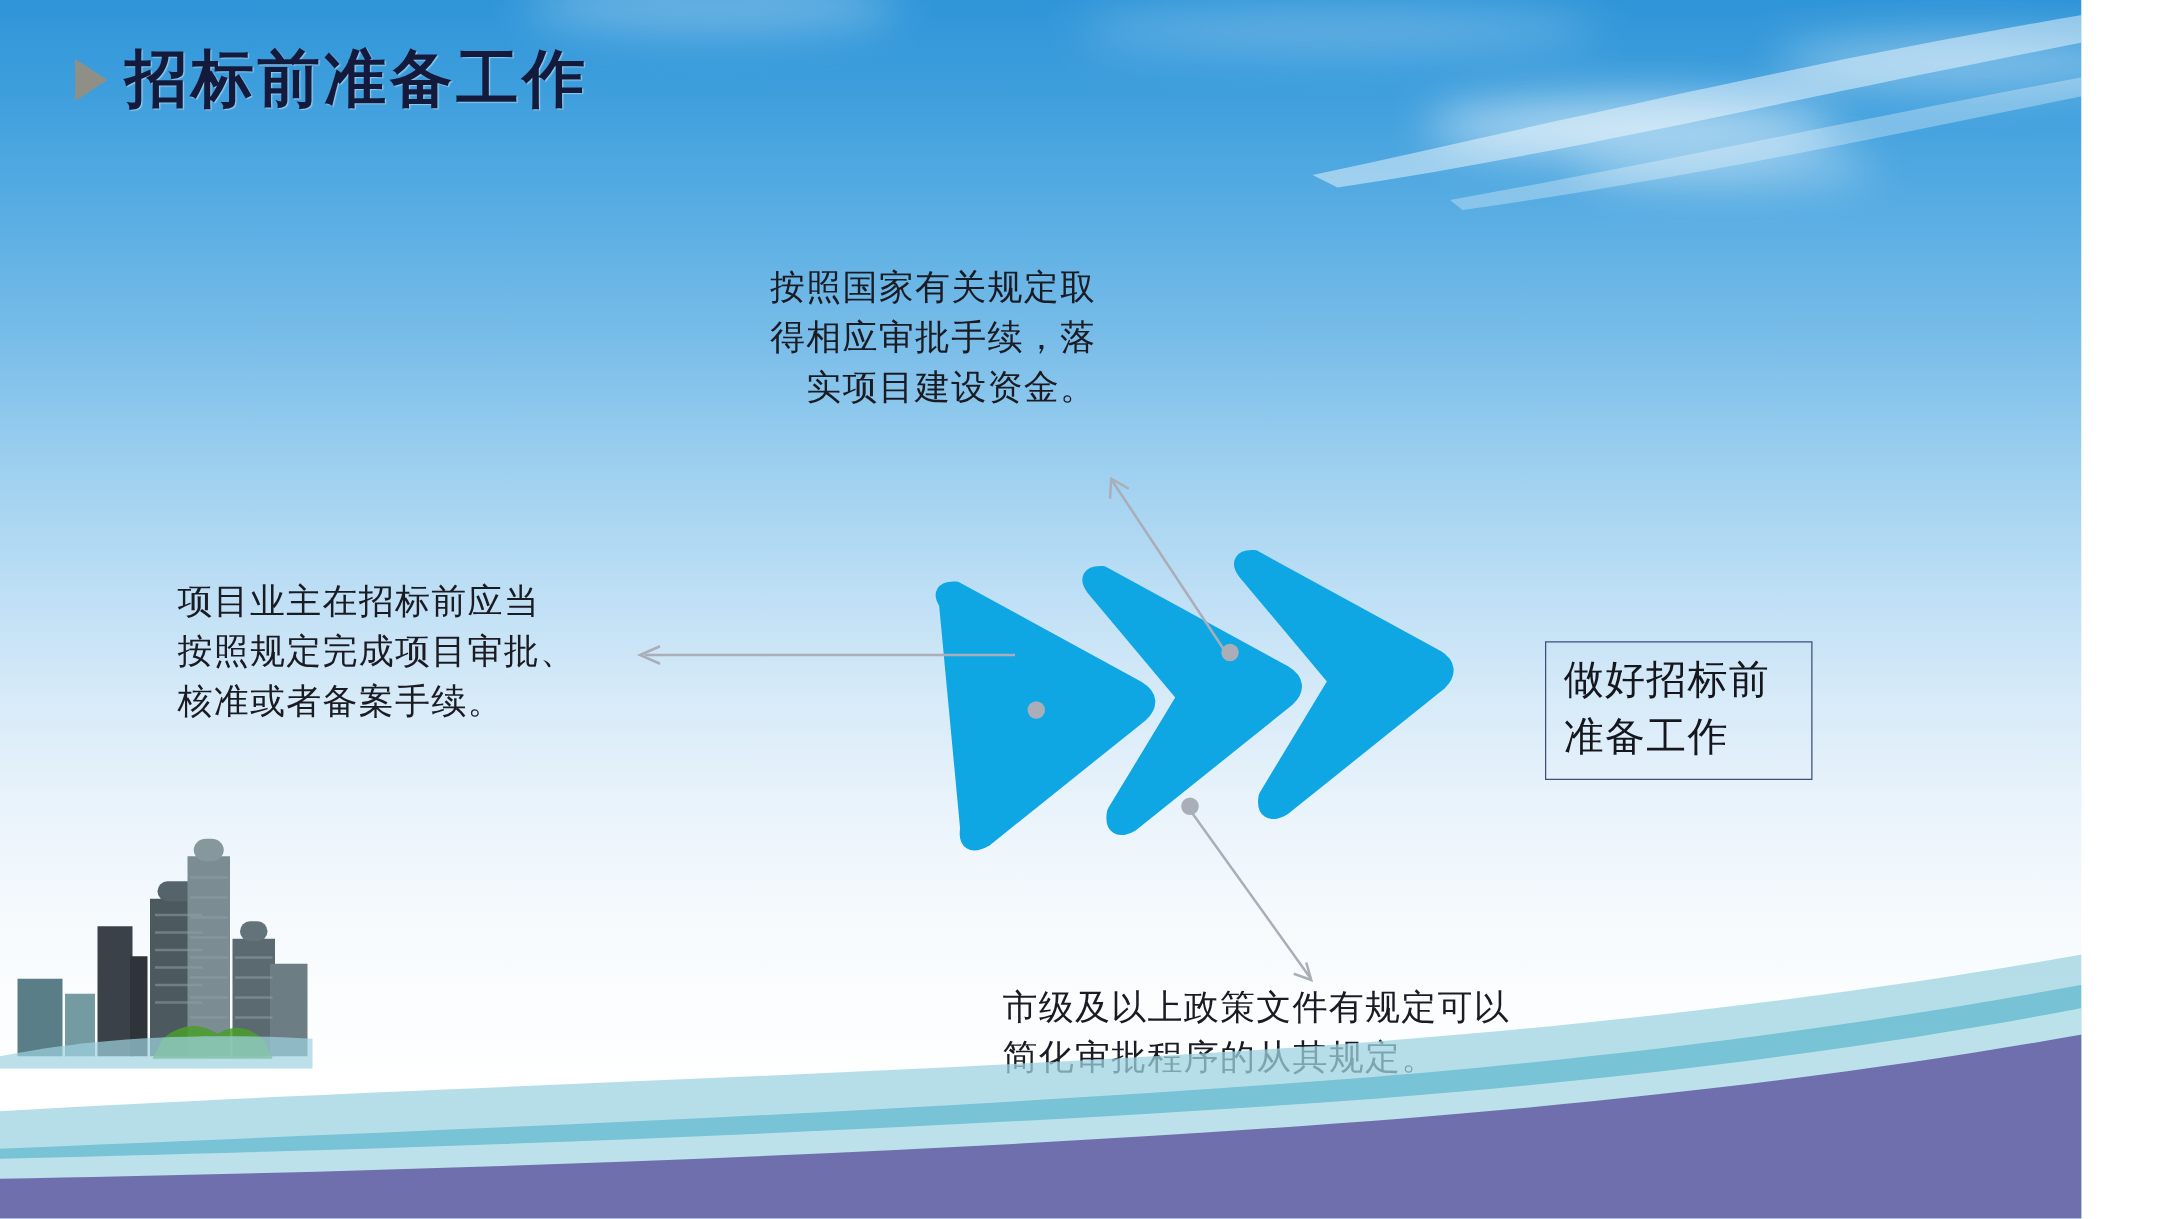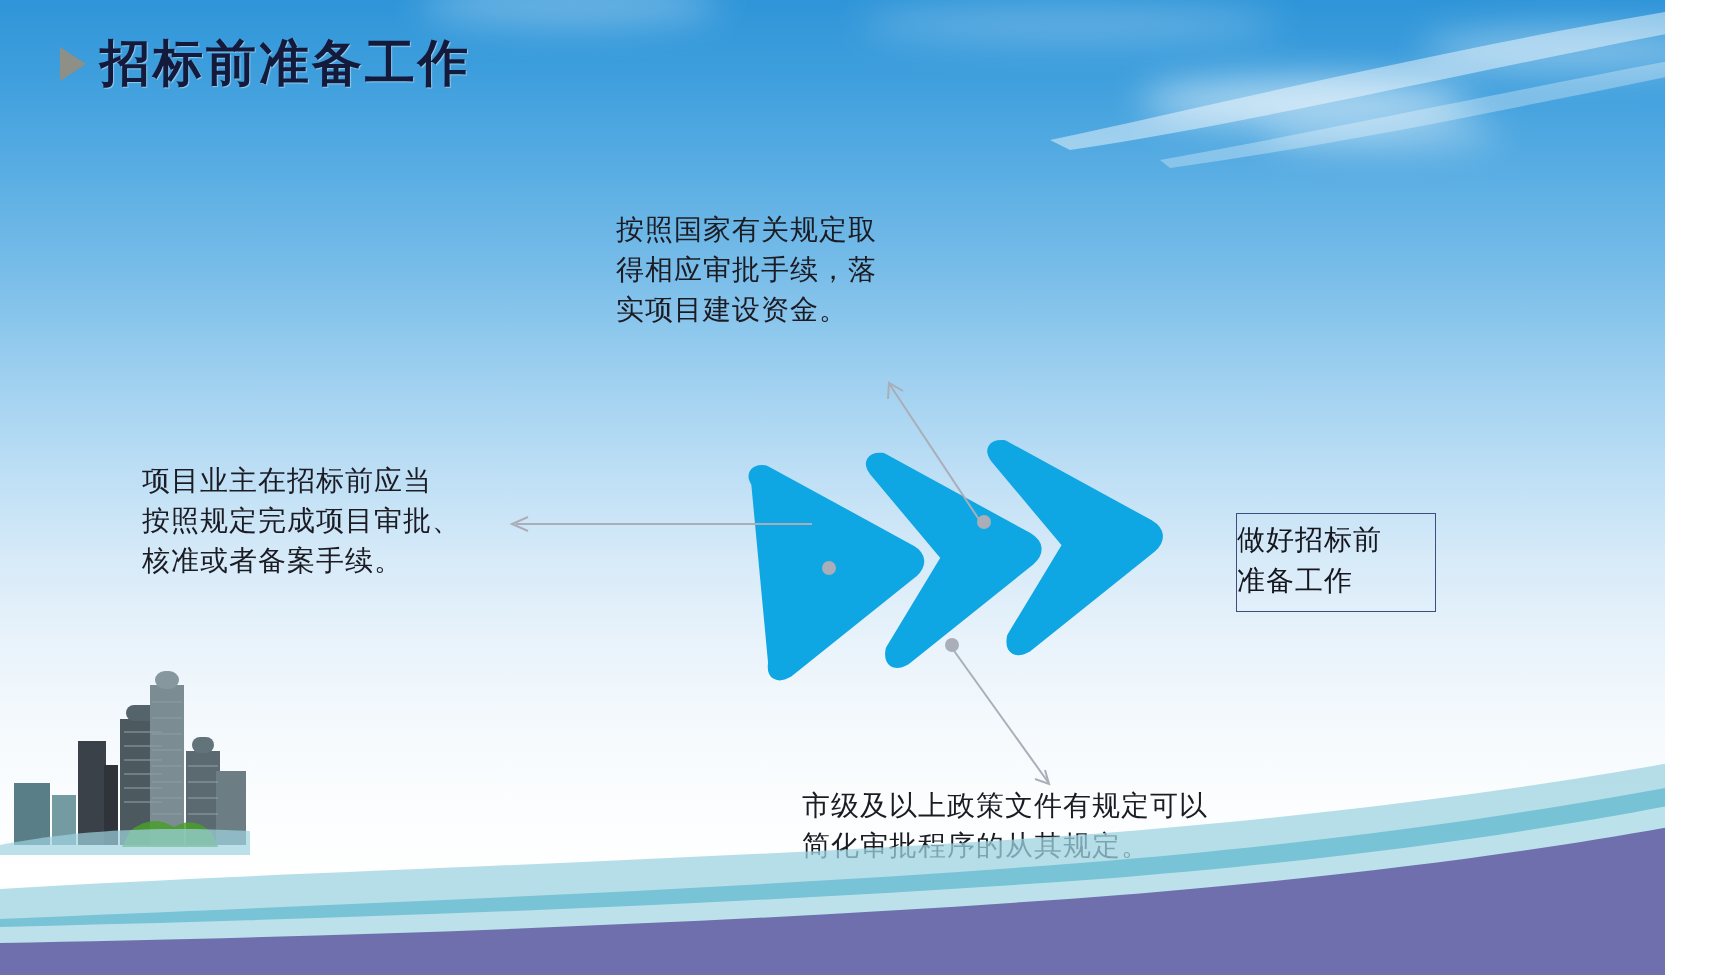--- a/index.html
+++ b/index.html
@@ -29,37 +29,37 @@
     white-space:nowrap;
   }
 
   
   .note{
     position:absolute;
     font-family:"DejaVu Serif","Liberation Serif",serif;
     font-size:28px;line-height:1.42;color:#1b1b23;letter-spacing:1px;
     white-space:pre-line;
   }
-  #note-top{left:616px;top:210px;}
+  #note-top{left:616px;top:210px;text-align:right;}
   #note-left{left:142px;top:461px;}
   #note-bottom{left:802px;top:786px;}
 
   
   #chev-wrap{position:absolute;left:760px;top:440px;width:460px;height:230px;}
   #chev-wrap svg{overflow:visible;}
 
   
   #links{position:absolute;left:0;top:0;width:1733px;height:975px;pointer-events:none;}
 
   
   #result-box{
-    position:absolute;left:1236px;top:513px;width:188px;padding:6px 10px 10px 0;
+    position:absolute;left:1236px;top:513px;width:188px;padding:6px 10px 10px 14px;
     border:1.6px solid #3d4f7a;background:transparent;
     font-family:Liberation Serif, serif;
-    font-size:28px;line-height:1.45;color:#15161e;letter-spacing:1px;
+    font-size:32px;line-height:1.45;color:#15161e;letter-spacing:1px;
     white-space:pre-line;
   }
 
   
   #waves{position:absolute;left:0;bottom:0;width:1733px;height:300px;}
   #city{position:absolute;left:0;bottom:120px;width:300px;height:210px;}
 </style>
 </head>
 <body>
 

